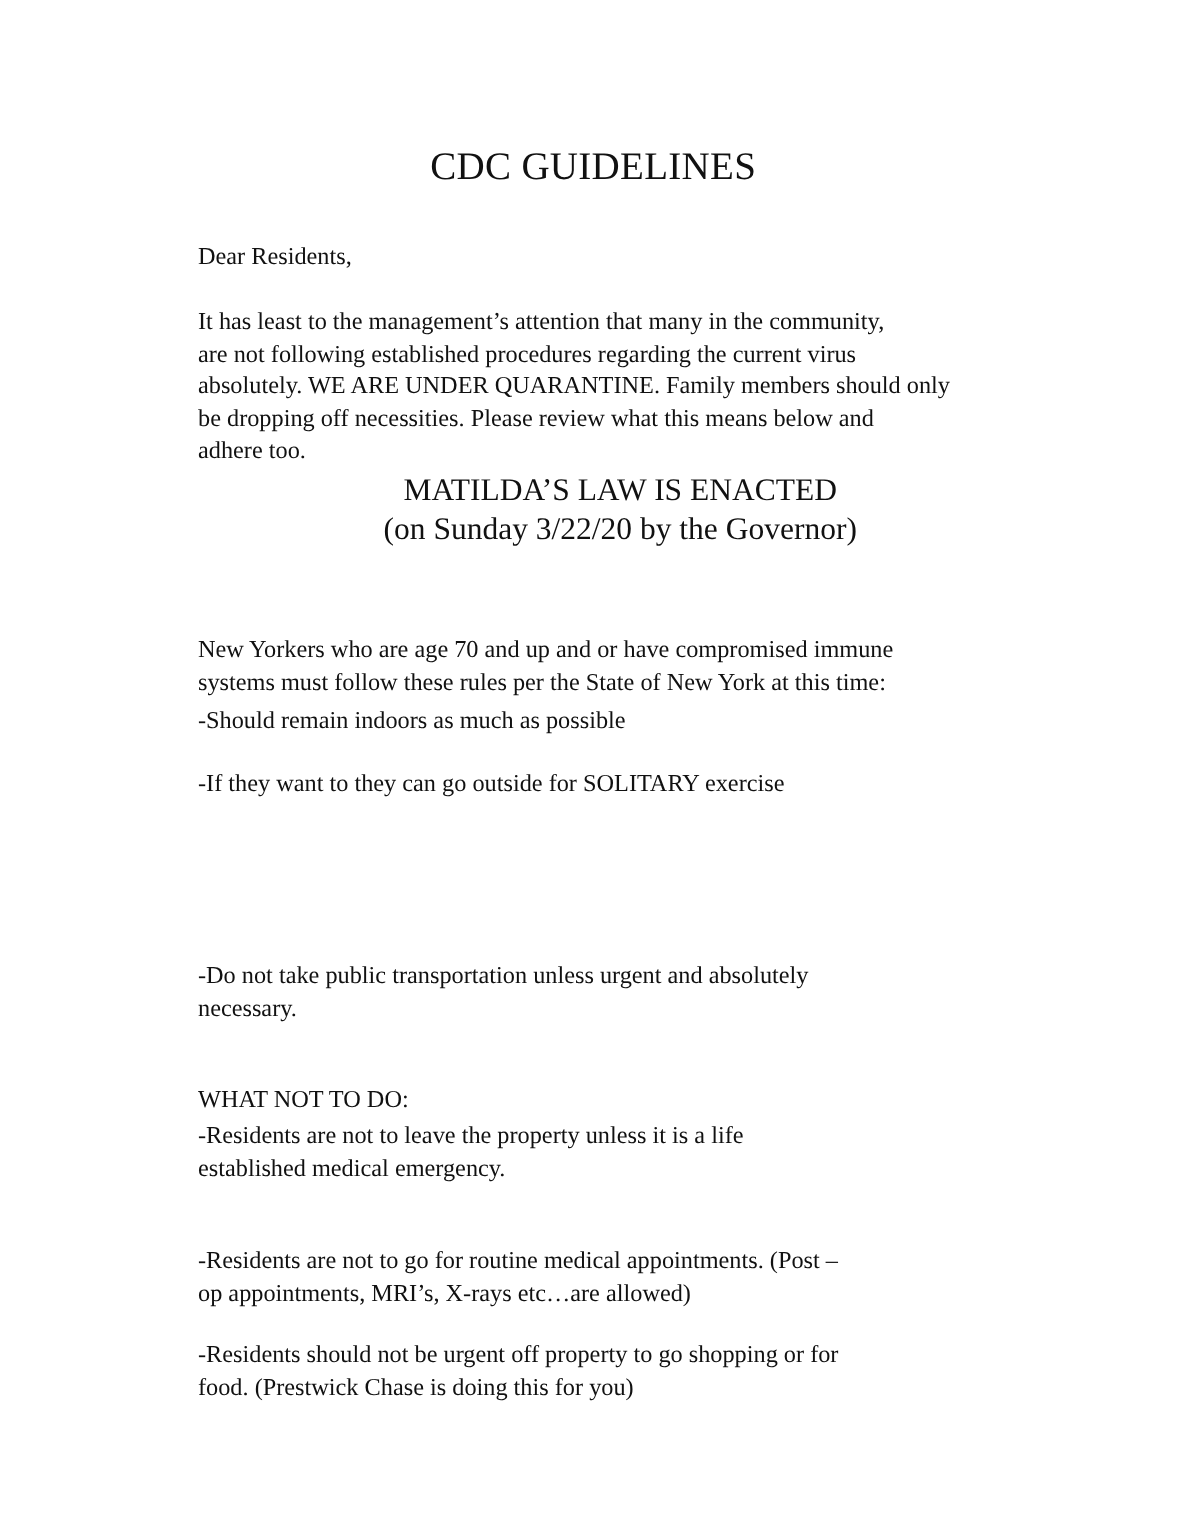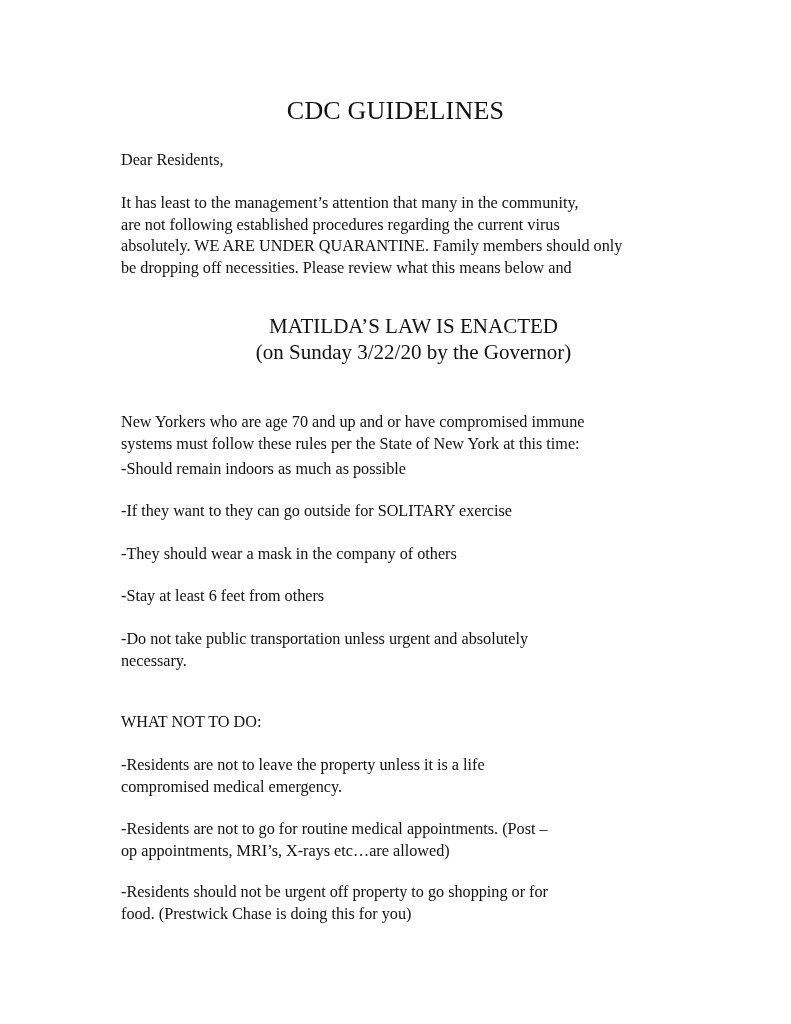--- a/index.html
+++ b/index.html
@@ -8,65 +8,64 @@
     font-family: "Liberation Serif", "DejaVu Serif", serif;
     position: relative; overflow: hidden;
   }
   .page { position: absolute; left: 0; top: 0; width: 791px; height: 1024px; }
   .title {
     position: absolute; top: 96px; left: 0; width: 791px; text-align: center;
     font-size: 26px; letter-spacing: 0.2px;
   }
   .p {
     position: absolute; left: 117px; width: 590px;
-    font-size: 16.2px; line-height: 21.5px; margin: 4px;
+    font-size: 16.2px; line-height: 21.5px; margin: 15px;
   }
   .heading2 {
     position: absolute; left: 0; width: 791px; text-align: center;
     font-size: 21px; line-height: 26px; padding-left: 18px;
   }
   .bold { font-weight: normal; }
 </style>
 </head>
 <body>
 
 <div class="page">
   <div class="title">CDC GUIDELINES</div>
 
   <div class="p" style="top:146px">Dear Residents,</div>
 
   <div class="p" style="top:189px">
     <div>It has least to the management’s attention that many in the community,</div>
     <div>are not following established procedures regarding the current virus</div>
     <div>absolutely.  WE ARE UNDER QUARANTINE.  Family members should only</div>
     <div>be dropping off necessities.  Please review what this means below and</div>
+    <div>adhere too.</div>
   </div>
 
   <div class="heading2" style="top:313px">MATILDA’S LAW IS ENACTED</div>
   <div class="heading2" style="top:339px">(on Sunday 3/22/20 by the Governor)</div>
 
   <div class="p" style="top:408px">
     <div>New Yorkers who are age 70 and up and or have compromised immune</div>
     <div>systems must follow these rules per the State of New York at this time:</div>
   </div>
 
   <div class="p" style="top:455px">-Should remain indoors as much as possible</div>
   <div class="p" style="top:497px">-If they want to they can go outside for SOLITARY exercise</div>
-  <div class="p" style="top:540px">-They should wear a mask in the company of others</div>
-  <div class="p" style="top:582px">-Stay at least 6 feet from others</div>
   <div class="p" style="top:625px">
     <div>-Do not take public transportation unless urgent and absolutely</div>
     <div>necessary.</div>
   </div>
 
   <div class="p bold" style="top:708px">WHAT NOT TO DO:</div>
 
-  <div class="p bold" style="top:751px">
+  <div class="p bold" style="top:732px">
     <div>-Residents are not to leave the property unless it is a life</div>
-    <div>compromised medical emergency.</div>
+    <div>established medical emergency.</div>
   </div>
   <div class="p bold" style="top:815px">
     <div>-Residents are not to go for routine medical appointments. (Post –</div>
     <div>op appointments, MRI’s, X-rays etc…are allowed)</div>
   </div>
   <div class="p bold" style="top:878px">
     <div>-Residents should not be urgent off property to go shopping or for</div>
     <div>food. (Prestwick Chase is doing this for you)</div>
   </div>
 </div>

